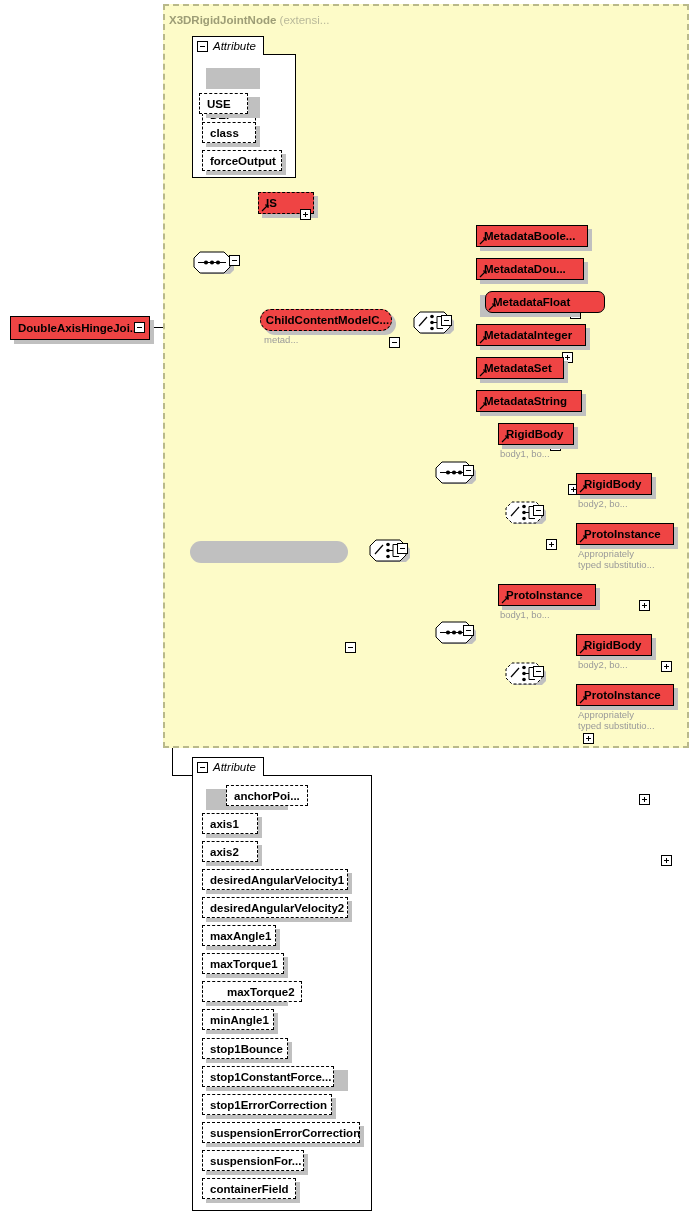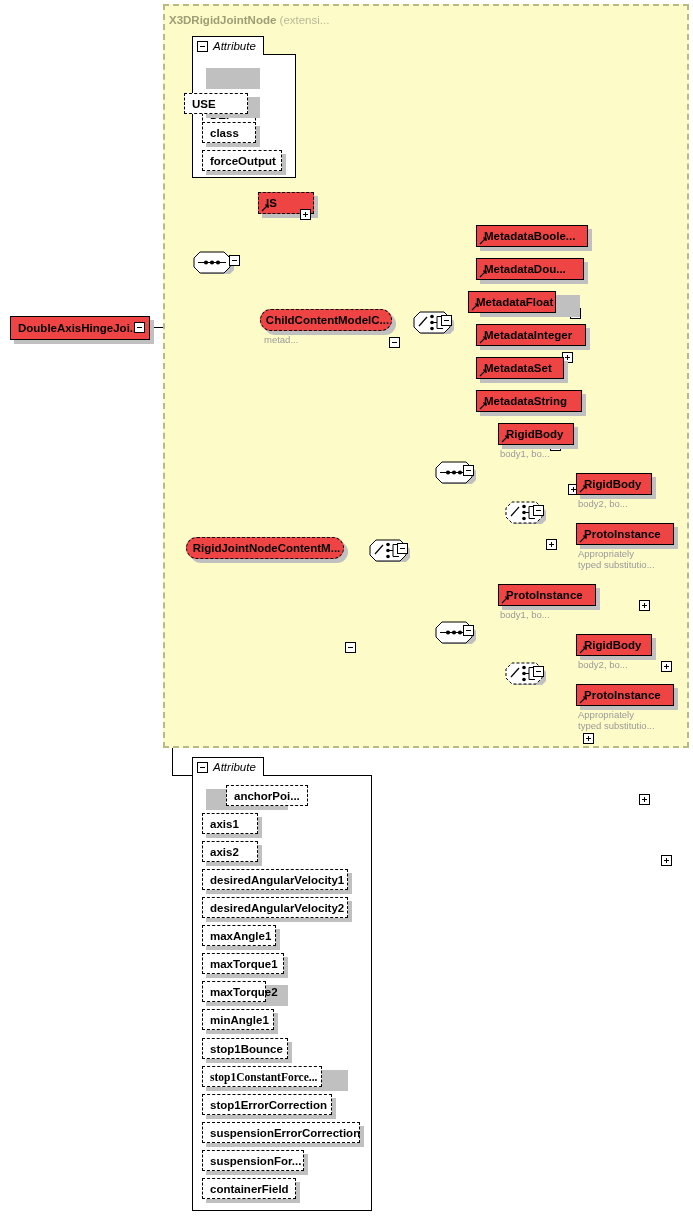--- a/index.html
+++ b/index.html
@@ -274,21 +274,21 @@
     <span class="attr-tab-label">Attribute</span>
   </div>
   <div class="attr-panel" style="left:192px; top:54px; width:104px; height:124px;"></div>
 
   <div class="shadow-layer" style="left:206px; top:68px; width:54px; height:21px;"></div>
   <div class="attr-item" style="left:202px; top:64px; width:54px;margin-top:40px;">
     <span class="attr-item-label">DEF</span>
   </div>
 
   <div class="shadow-layer" style="left:206px; top:97px; width:54px; height:21px;"></div>
-  <div class="attr-item" style="left:184px; top:93px; width:64px;">
+  <div class="attr-item" style="left:199px; top:93px; width:49px;">
     <span class="attr-item-label">USE</span>
   </div>
 
   <div class="shadow-layer" style="left:206px; top:126px; width:54px; height:21px;"></div>
   <div class="attr-item" style="left:202px; top:122px; width:54px;">
     <span class="attr-item-label">class</span>
   </div>
 
   <div class="shadow-layer" style="left:206px; top:154px; width:80px; height:21px;"></div>
   <div class="attr-item" style="left:202px; top:150px; width:80px;">
@@ -354,21 +354,21 @@
   <div class="shadow-layer" style="left:480px; top:262px; width:108px; height:22px;"></div>
   <div class="nodebox solid-b" style="left:476px; top:258px; width:108px;">
     <span class="nodebox-label">MetadataDou...</span>
     <svg class="elem-arrow" viewBox="0 0 9 9">
         <path d="M1 8 L7 2 M7 2 L4 2 M7 2 L7 5" stroke="#000" stroke-width="1.2" fill="none"></path>
       </svg>
   </div>
   <div class="plus-box abs" style="left:570px; top:264px;"></div>
 
   <div class="shadow-layer" style="left:480px; top:295px; width:100px; height:22px;"></div>
-  <div class="nodebox solid-b" style="left:468px; top:291px; width:88px;">
+  <div class="nodebox solid-b" style="left:485px; top:291px; width:120px;border-radius:7px;">
     <span class="nodebox-label">MetadataFloat</span>
     <svg class="elem-arrow" viewBox="0 0 9 9">
         <path d="M1 8 L7 2 M7 2 L4 2 M7 2 L7 5" stroke="#000" stroke-width="1.2" fill="none"></path>
       </svg>
   </div>
   <div class="plus-box abs" style="left:562px; top:297px;"></div>
 
   <div class="shadow-layer" style="left:480px; top:328px; width:110px; height:22px;"></div>
   <div class="nodebox solid-b" style="left:476px; top:324px; width:110px;">
     <span class="nodebox-label">MetadataInteger</span>
@@ -390,23 +390,20 @@
   <div class="shadow-layer" style="left:480px; top:394px; width:106px; height:22px;"></div>
   <div class="nodebox solid-b" style="left:476px; top:390px; width:106px;">
     <span class="nodebox-label">MetadataString</span>
     <svg class="elem-arrow" viewBox="0 0 9 9">
         <path d="M1 8 L7 2 M7 2 L4 2 M7 2 L7 5" stroke="#000" stroke-width="1.2" fill="none"></path>
       </svg>
   </div>
   <div class="plus-box abs" style="left:568px; top:396px;"></div>
 
   <div class="shadow-layer" style="left:190px; top:541px; width:158px; height:22px; border-radius:11px;"></div>
-  <div class="nodebox round-b" style="left:186px; top:537px; width:158px; justify-content:center;">
-    <span class="nodebox-label">RigidJointNodeContentM...</span>
-  </div>
   <div class="minus-box abs" style="left:345px; top:543px;"></div>
 
   <div class="abs" style="left:366px; top:535px;">
     <svg width="48" height="27" viewBox="0 0 48 27">
       <polygon points="4,20 10,26 34,26 40,20 40,11 34,5 10,5 4,11" fill="#c0c0c0" stroke="none" transform="translate(4,3)"></polygon>
       <polygon points="4,20 10,26 34,26 40,20 40,11 34,5 10,5 4,11" fill="#ffffff" stroke="#000" stroke-width="1"></polygon>
       <path d="M9 19 L17 10" stroke="#000" stroke-width="1.2" fill="none"></path>
       <line x1="21" y1="15.5" x2="27" y2="15.5" stroke="#000" stroke-width="1"></line>
       <line x1="27" y1="9.5" x2="27" y2="21.5" stroke="#000" stroke-width="1"></line>
       <line x1="27" y1="9.5" x2="33" y2="9.5" stroke="#000" stroke-width="1"></line>
@@ -571,36 +568,36 @@
   <div class="attr-item" style="left:202px; top:925px; width:74px;">
     <span class="attr-item-label">maxAngle1</span>
   </div>
 
   <div class="shadow-layer" style="left:206px; top:957px; width:82px; height:21px;"></div>
   <div class="attr-item" style="left:202px; top:953px; width:82px;">
     <span class="attr-item-label">maxTorque1</span>
   </div>
 
   <div class="shadow-layer" style="left:206px; top:985px; width:82px; height:21px;"></div>
-  <div class="attr-item" style="left:202px; top:981px; width:64px;">
+  <div class="attr-item" style="left:202px; top:981px; width:100px;padding-left:17px;">
     <span class="attr-item-label">maxTorque2</span>
   </div>
 
   <div class="shadow-layer" style="left:206px; top:1013px; width:72px; height:21px;"></div>
   <div class="attr-item" style="left:202px; top:1009px; width:72px;">
     <span class="attr-item-label">minAngle1</span>
   </div>
 
   <div class="shadow-layer" style="left:206px; top:1042px; width:86px; height:21px;"></div>
   <div class="attr-item" style="left:202px; top:1038px; width:86px;">
     <span class="attr-item-label">stop1Bounce</span>
   </div>
 
   <div class="shadow-layer" style="left:206px; top:1070px; width:142px; height:21px;"></div>
-  <div class="attr-item" style="left:202px; top:1066px; width:120px;font-family:Liberation Serif, serif;">
+  <div class="attr-item" style="left:202px; top:1066px; width:132px;">
     <span class="attr-item-label">stop1ConstantForce...</span>
   </div>
 
   <div class="shadow-layer" style="left:206px; top:1098px; width:130px; height:21px;"></div>
   <div class="attr-item" style="left:202px; top:1094px; width:130px;">
     <span class="attr-item-label">stop1ErrorCorrection</span>
   </div>
 
   <div class="shadow-layer" style="left:206px; top:1126px; width:158px; height:21px;"></div>
   <div class="attr-item" style="left:202px; top:1122px; width:158px;">

